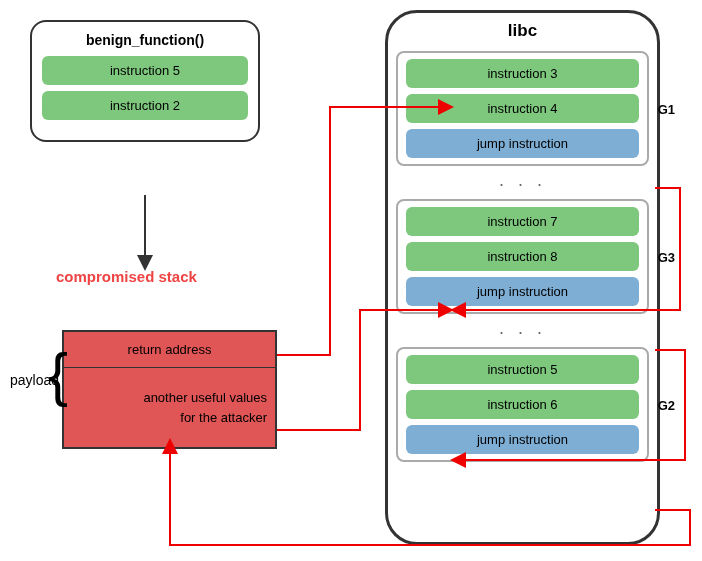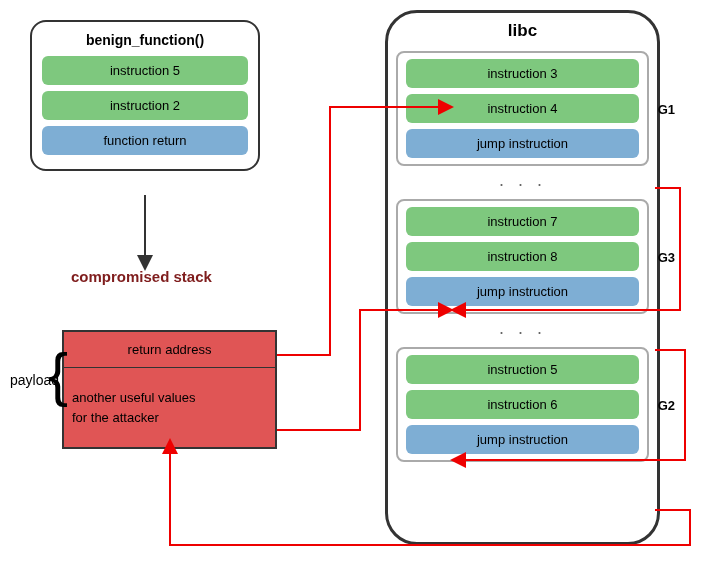--- a/index.html
+++ b/index.html
@@ -48,24 +48,24 @@
       border-radius: 6px;
       padding: 7px 10px;
       text-align: center;
       color: #000;
     }
 
     
     .comp-stack-label {
       position: absolute;
       top: 268px;
-      left: 71px;
+      left: 56px;
       font-size: 15px;
       font-weight: bold;
-      color: #7f1d1d;
+      color: #ef4444;
     }
 
     
     .arrow-down-svg {
       position: absolute;
       top: 195px;
       left: 135px;
     }
 
     
@@ -79,21 +79,21 @@
     .stack-row-red {
       background: #e05555;
       padding: 10px 8px;
       text-align: center;
       color: #000;
       border-bottom: 1px solid #333;
     }
     .stack-row-red-tall {
       background: #e05555;
       padding: 20px 8px;
-      text-align: left;
+      text-align: right;
       color: #000;
       line-height: 1.5;
     }
 
     
     .payload-label {
       position: absolute;
       top: 372px;
       left: 10px;
       font-size: 14px;
@@ -165,21 +165,20 @@
   </style>
 </head>
 <body>
 
 <div class="diagram-container">
 
   <div class="benign-box">
     <div class="benign-title">benign_function()</div>
     <div class="instr-block">instruction 5</div>
     <div class="instr-block">instruction 2</div>
-    <div class="func-return-block">function return</div>
   </div>
 
   <div class="comp-stack-label">compromised stack</div>
 
   <svg class="arrow-down-svg" width="20" height="80">
     <defs>
       <marker id="arrowhead" markerWidth="8" markerHeight="8" refX="4" refY="4" orient="auto">
         <path d="M0,0 L8,4 L0,8 Z" fill="#333"></path>
       </marker>
     </defs>

